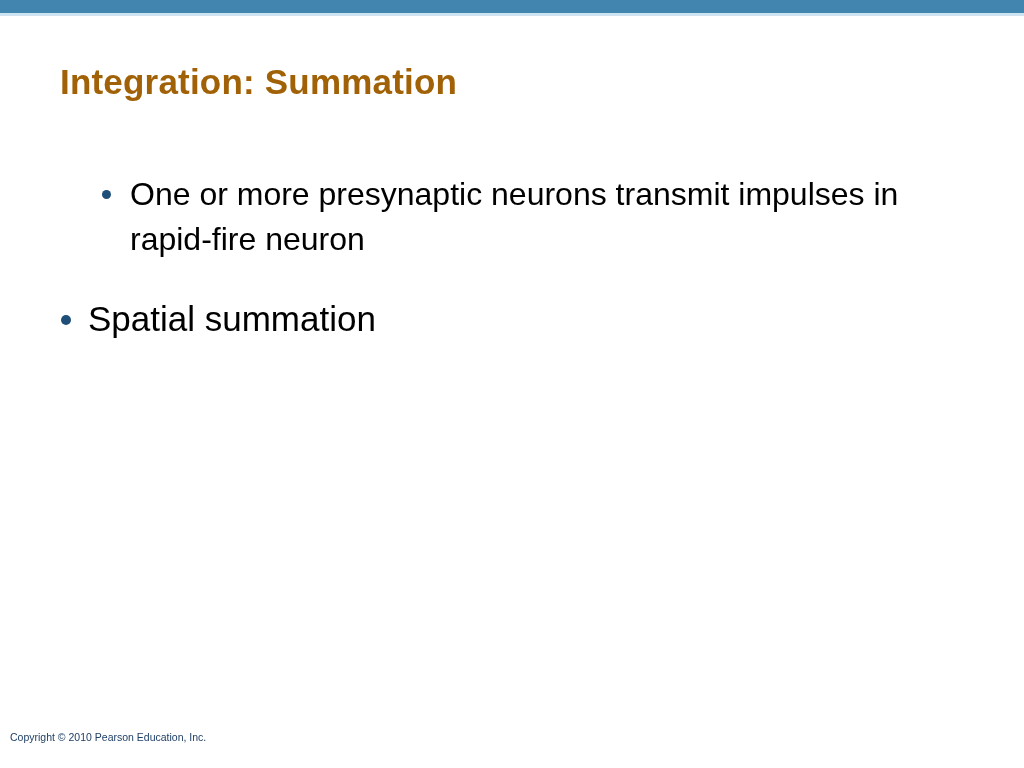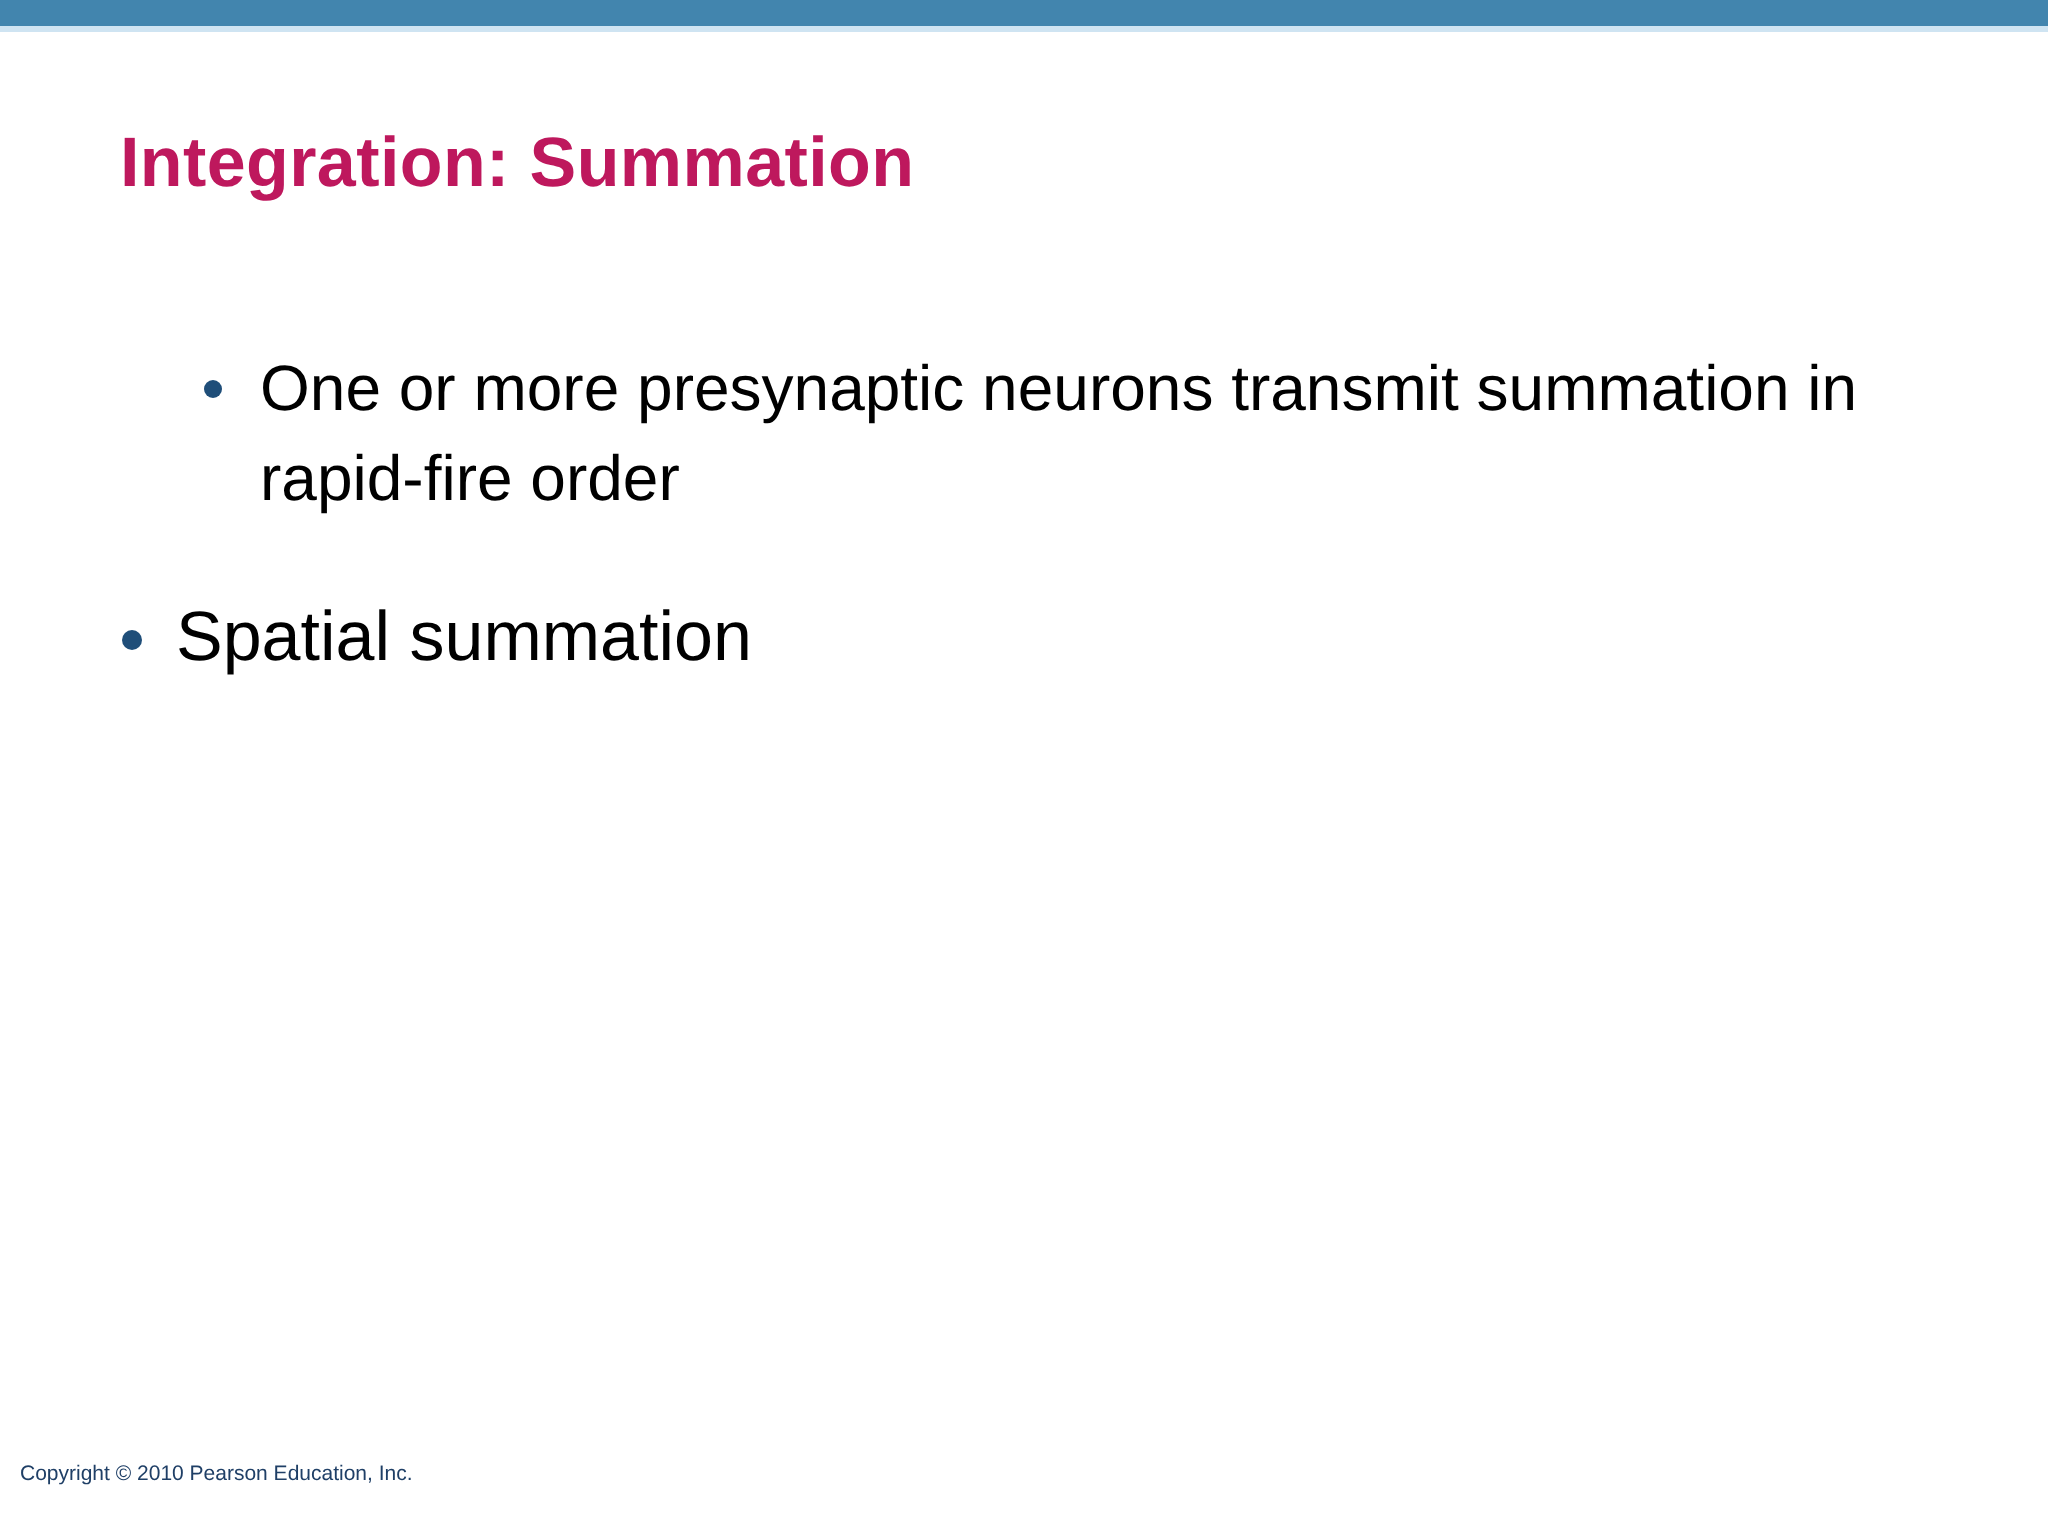--- a/index.html
+++ b/index.html
@@ -41,21 +41,21 @@
   }
 
   
   .slide-title {
     position: absolute;
     left: 60px;
     top: 38px;
     width: 900px;
     font-size: 35px;
     font-weight: bold;
-    color: #be185d;
+    color: #a16207;
     letter-spacing: 0.2px;
     line-height: 42px;
     white-space: nowrap;
   }
 
   
   .body-content {
     position: absolute;
     left: 58px;
     top: 160px;
@@ -125,21 +125,21 @@
   <div class="top-bar"></div>
   <div class="top-bar-accent"></div>
 
   <h1 class="slide-title">Integration: Summation</h1>
 
   <div class="body-content">
 
 
     <div class="bullet-l2">
       <span class="dot"></span>
-      <span class="text">One or more presynaptic neurons transmit summation in rapid-fire order</span>
+      <span class="text">One or more presynaptic neurons transmit impulses in rapid-fire neuron</span>
     </div>
 
     <div class="spacer-block"></div>
 
     <div class="bullet-l1">
       <span class="dot"></span>
       <span class="text">Spatial summation</span>
     </div>
 
 

